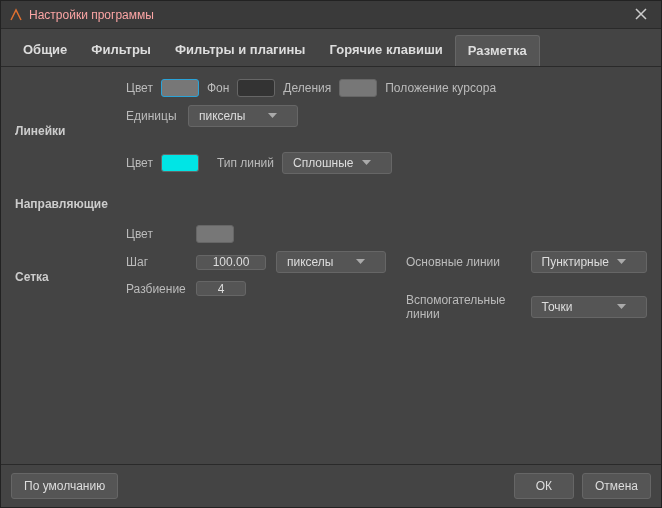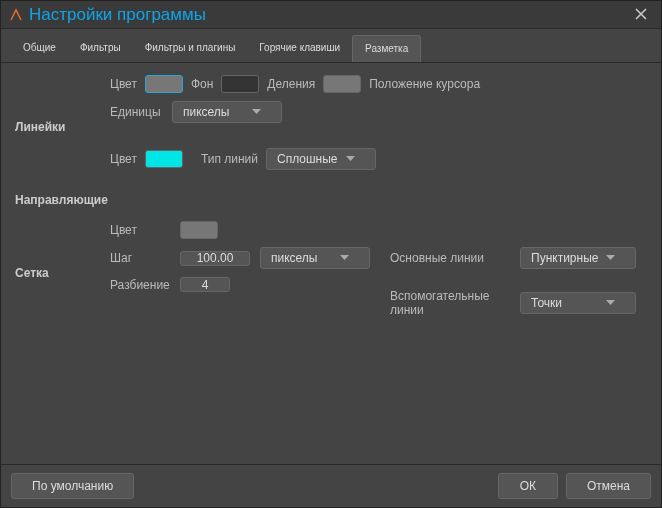--- a/index.html
+++ b/index.html
@@ -1,37 +1,37 @@
 <!DOCTYPE html>
 <html><head>
 <meta charset="utf-8">
 <style>
 * { box-sizing: border-box; margin: 0; padding: 0; font-family: -apple-system, BlinkMacSystemFont, "Segoe UI", Arial, sans-serif; }
 body { background: #2a2a2a; width: 662px; height: 508px; overflow: hidden; }
 .window { width: 662px; height: 508px; background: #444; border: 1px solid #222; display: flex; flex-direction: column; }
 .titlebar { height: 28px; background: #3a3a3a; display: flex; align-items: center; padding: 0 8px; border-bottom: 1px solid #2a2a2a; }
 .titlebar-icon { width: 14px; height: 14px; margin-right: 6px; }
-.titlebar-title { color: #0ea5e9; font-size: 17px; flex: 1; }
+.titlebar-title { color: #fca5a5; font-size: 12px; flex: 1; }
 .titlebar-close { color: #ccc; font-size: 16px; cursor: pointer; padding: 2px 6px; }
 .tabs { display: flex; padding: 6px 10px 0 10px; border-bottom: 1px solid #2a2a2a; background: #444; }
-.tab { color: #ddd; font-size: 10px; padding: 7px 12px 8px 12px; cursor: pointer; font-weight: normal; }
+.tab { color: #ddd; font-size: 13px; padding: 7px 12px 8px 12px; cursor: pointer; font-weight: bold; }
 .tab.active { background: #555; border: 1px solid #666; border-bottom: none; border-radius: 3px 3px 0 0; }
 .content { flex: 1; padding: 12px 14px; color: #ccc; font-size: 12px; overflow: auto; background: #444; }
 .section { display: flex; margin-bottom: 14px; align-items: flex-start; }
 .section-label { width: 95px; flex-shrink: 0; color: #ccc; font-size: 12px; font-weight: bold; padding-top: 3px; margin-top: 42px; }
-.section-body { flex: 1; }
+.section-body { flex: 1; margin-left: 16px; }
 .row { display: flex; align-items: center; gap: 8px; margin-bottom: 8px; flex-wrap: wrap; }
 .field-label { color: #bbb; font-size: 12px; }
 .swatch { width: 38px; height: 18px; border: 1px solid #666; border-radius: 3px; cursor: pointer; }
 .swatch.outlined { border: 1px solid #2aa3d8; }
 .dropdown { background: #555; border: 1px solid #666; border-radius: 3px; height: 22px; display: flex; align-items: center; padding: 0 20px 0 10px; cursor: pointer; min-width: 100px; justify-content: space-between; color: #ddd; font-size: 12px; }
 .dropdown .chev { margin-left: 8px; }
 .numfield { background: #555; border: 1px solid #666; border-radius: 3px; height: 15px; width: 70px; text-align: center; color: #ddd; font-size: 12px; display: flex; align-items: center; justify-content: center; }
 .footer { display: flex; padding: 8px 10px; border-top: 1px solid #2a2a2a; background: #444; align-items: center; }
-.btn { background: #555; border: 1px solid #666; border-radius: 3px; color: #ddd; font-size: 12px; padding: 5px 20px; cursor: pointer; }
+.btn { background: #555; border: 1px solid #666; border-radius: 3px; color: #ddd; font-size: 12px; padding: 5px 12px; cursor: pointer; }
 .footer-spacer { flex: 1; }
 .footer .btn + .btn { margin-left: 8px; }
 .grid-right { display: grid; grid-template-columns: auto auto; gap: 20px 10px; align-items: center; }
 .grid-left { display: flex; flex-direction: column; gap: 8px; }
 .grid-row { display: flex; align-items: center; gap: 10px; }
 .chev svg { display: block; }
 </style>
 </head>
 <body>
 

